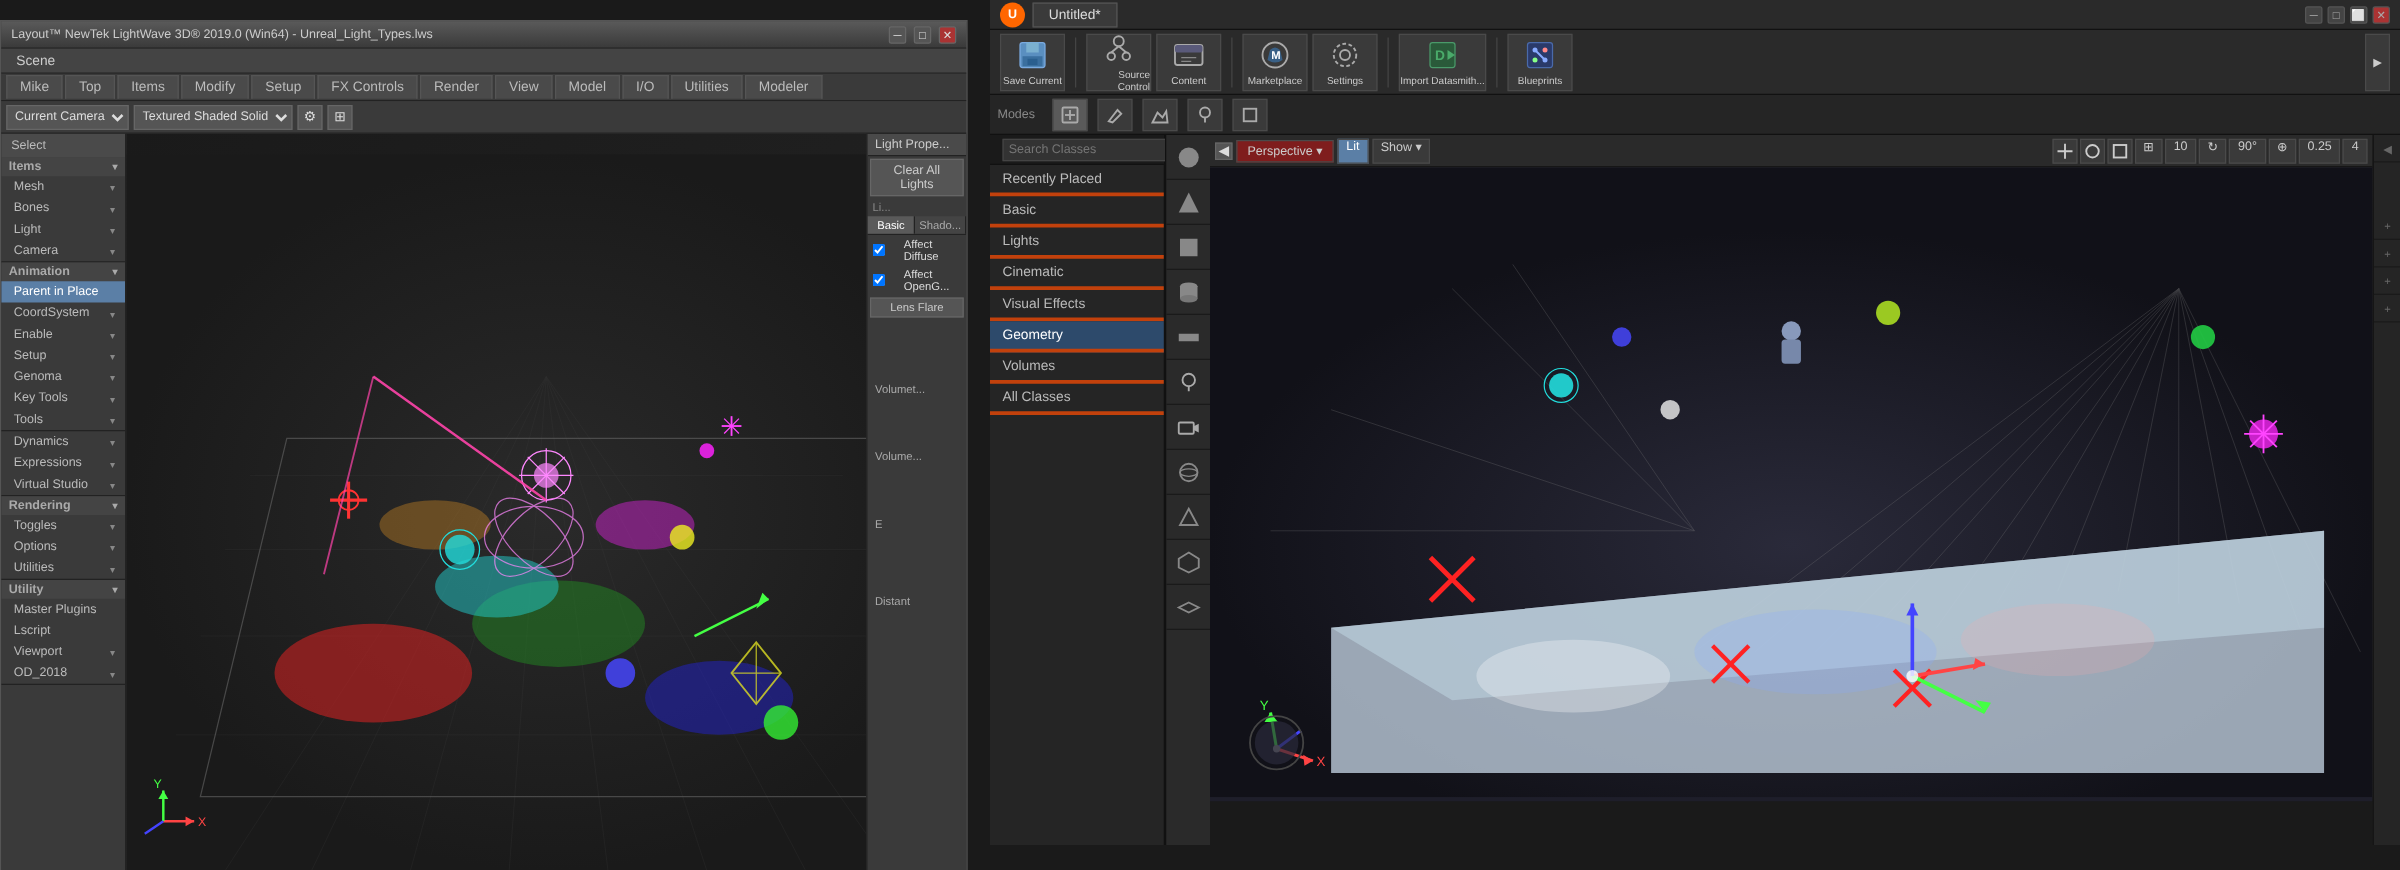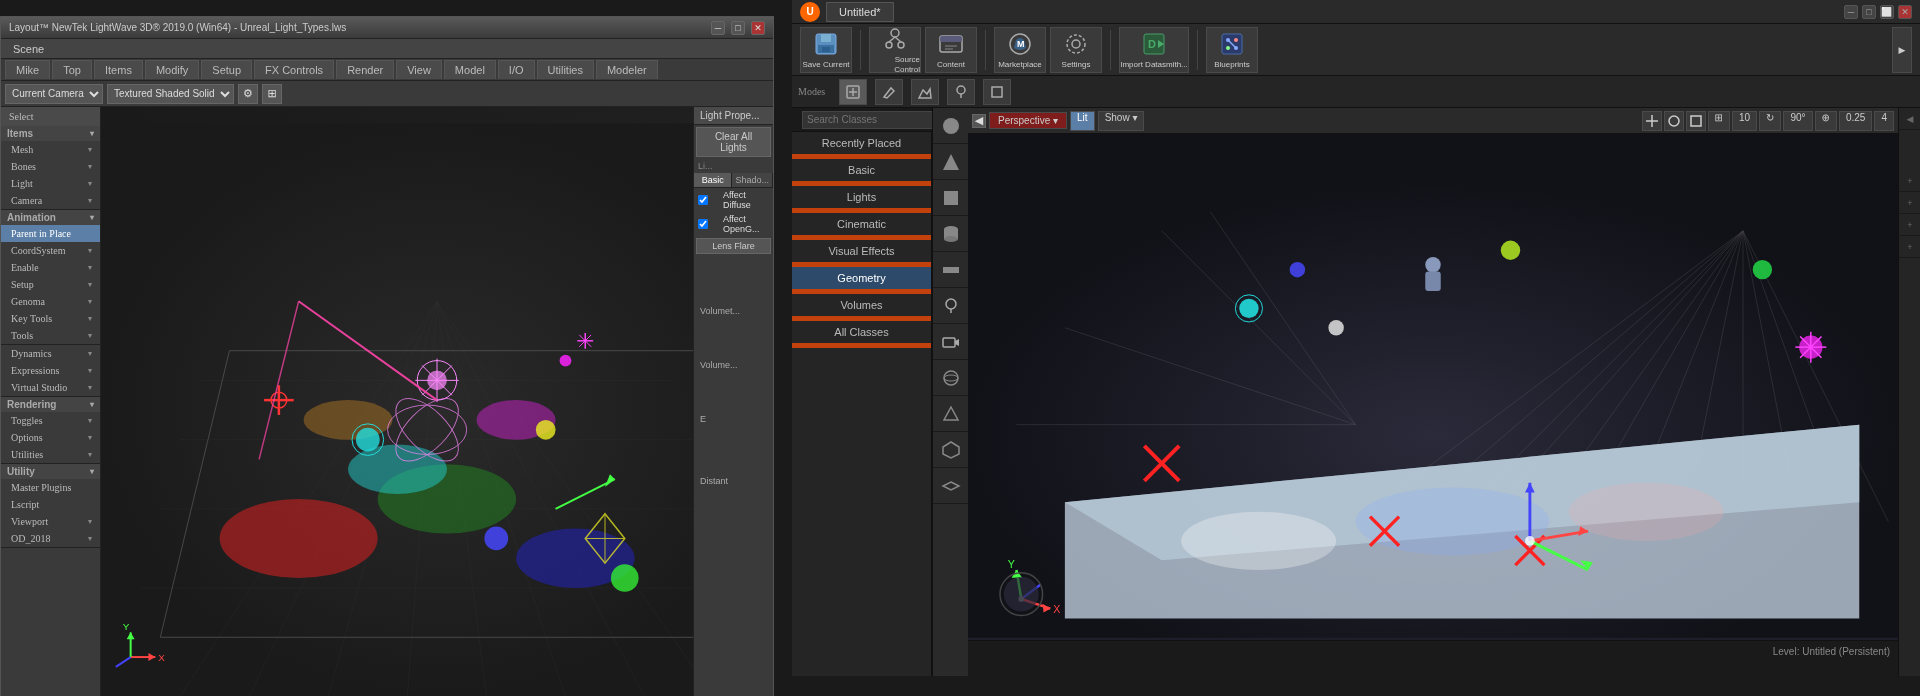--- a/index.html
+++ b/index.html
@@ -51,21 +51,21 @@
       width: 100px; background: #3a3a3a; border-right: 1px solid #222; overflow-y: auto; flex-shrink: 0;
     }
     .sidebar-section { border-bottom: 1px solid #222; }
     .sidebar-header {
       background: #444; padding: 2px 6px; font-size: 10px; font-weight: bold; color: #aaa;
       display: flex; align-items: center; justify-content: space-between;
     }
     .sidebar-header .arrow { font-size: 8px; }
     .sidebar-item {
       padding: 3px 8px 3px 10px; font-size: 10px; color: #bbb; cursor: pointer;
-      display: flex; align-items: center; justify-content: space-between; font-family: Liberation Serif, serif;
+      display: flex; align-items: flex-end; justify-content: space-between;
     }
     .sidebar-item.active { background: #5b7fa6; color: #fff; }
     .sidebar-item .arrow { font-size: 8px; color: #888; }
 
     
     #lw-viewport {
       flex: 1; position: relative; background: #2a2a2a; overflow: hidden;
     }
 
     
@@ -127,39 +127,38 @@
       width: 52px; height: 46px; background: #3a3a3a; border: 1px solid #4a4a4a;
       cursor: pointer; color: #ccc; font-size: 9px; gap: 2px;
     }
     .ue-toolbar-icon { width: 28px; height: 28px; display: flex; align-items: center; justify-content: center; }
     .ue-toolbar-divider { width: 1px; height: 40px; background: #444; margin: 0 4px; }
 
     
     #ue-modes {
       height: 32px; background: #252525; display: flex; align-items: center; padding: 0 6px; gap: 8px;
       border-bottom: 1px solid #111;
-      font-family: Liberation Serif, serif;
     }
     .mode-btn { width: 28px; height: 26px; background: #3a3a3a; border: 1px solid #4a4a4a; cursor: pointer; display: flex; align-items: center; justify-content: center; color: #aaa; font-size: 10px; }
     .mode-btn.active { background: #5a5a5a; color: #fff; }
 
     
     #ue-main { display: flex; height: calc(696px - 96px - 32px); }
 
     
     #ue-left-panel {
       width: 140px; background: #252525; border-right: 1px solid #111; display: flex; flex-direction: column;
     }
     #ue-search {
       height: 24px; background: #1a1a1a; border-bottom: 1px solid #111; display: flex; align-items: center; padding: 0 6px; gap: 4px;
     }
     #ue-search input { flex: 1; background: #333; border: 1px solid #444; color: #ddd; height: 18px; padding: 0 4px; font-size: 10px; }
 
     .ue-cat-item {
-      padding: 5px 10px; font-size: 11px; color: #bbb; cursor: pointer; border-bottom: 5px solid #c2410c; text-align: center;
+      padding: 5px 10px; font-size: 11px; color: #bbb; cursor: pointer; border-bottom: 3px solid #c2410c;
     }
     .ue-cat-item.active { background: #2d4a6b; color: #fff; }
 
     
     #ue-icon-panel {
       width: 36px; background: #2a2a2a; border-left: 1px solid #111; overflow: hidden;
     }
     .ue-icon-item { width: 36px; height: 36px; display: flex; align-items: center; justify-content: center; border-bottom: 1px solid #1a1a1a; cursor: pointer; color: #888; }
 
     
@@ -929,23 +928,20 @@
             <circle cx="0" cy="0" r="3" fill="#888"></circle>
           </g>
 
           <g transform="translate(55, 475)">
             <circle cx="0" cy="0" r="22" fill="none" stroke="#444" stroke-width="1.5"></circle>
             <circle cx="0" cy="0" r="18" fill="#2a2a3a" opacity="0.7"></circle>
           </g>
         </svg>
       </div>
 
-      <div id="ue-statusbar">
-        <span style="margin-left:auto;">Level: Untitled (Persistent)</span>
-      </div>
     </div>
 
     <div id="ue-right-panel">
       <div class="ue-right-btn">◀</div>
       <div class="ue-right-btn" style="margin-top:40px;">+</div>
       <div class="ue-right-btn">+</div>
       <div class="ue-right-btn">+</div>
       <div class="ue-right-btn">+</div>
     </div>
 

